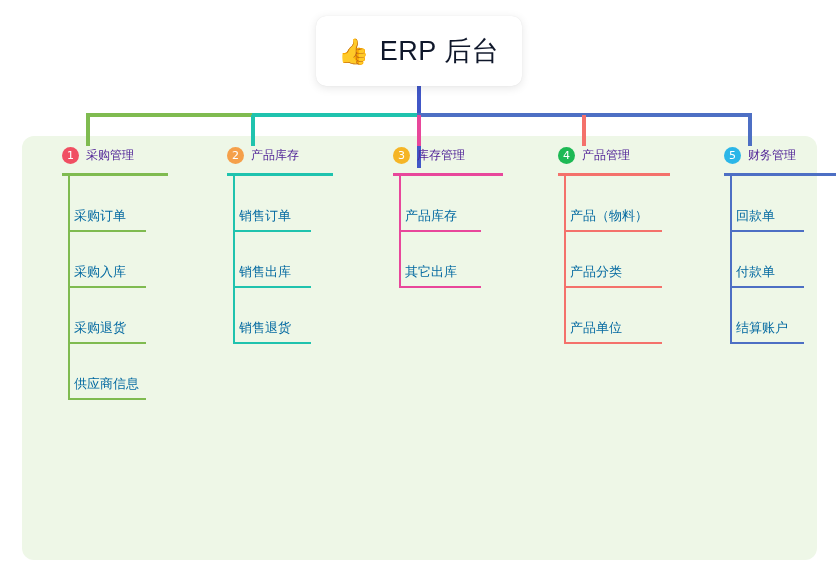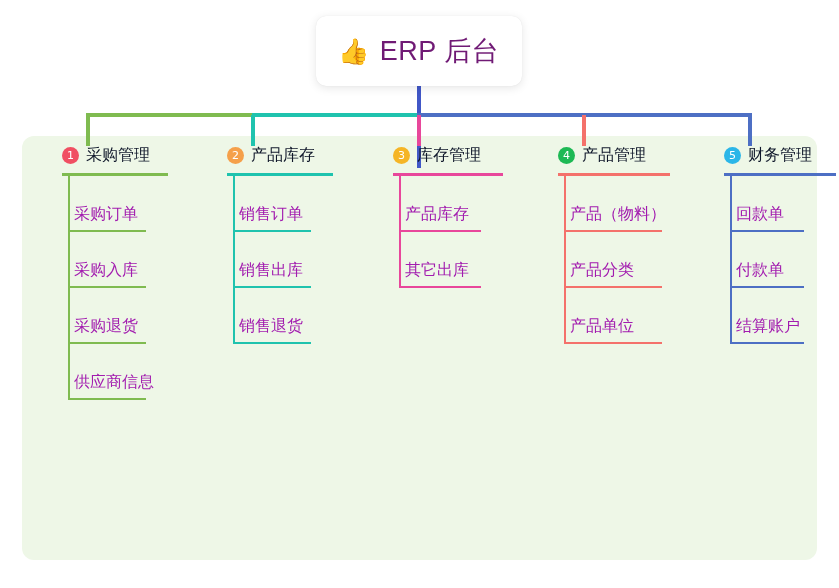--- a/index.html
+++ b/index.html
@@ -19,21 +19,21 @@
     width:206px;height:70px;
     background:#ffffff;
     border-radius:10px;
     box-shadow:0 2px 10px rgba(0,0,0,.10), 0 0 1px rgba(0,0,0,.10);
     display:flex;align-items:center;justify-content:center;
     gap:10px;
     z-index:6;
   }
   .root-emoji{font-size:25px;line-height:1;}
   .root-title{
-    font-size:27px;color:#701a75;letter-spacing:.5px;white-space:nowrap;
+    font-size:27px;color:#0f172a;letter-spacing:.5px;white-space:nowrap;
   }
 
   
   .panel{
     position:absolute;
     left:22px;top:136px;
     width:795px;height:424px;
     background:#EEF7E7;
     border-radius:12px;
     z-index:1;
@@ -48,30 +48,30 @@
   .col-head{
     display:flex;align-items:center;gap:7px;
     height:26px;
     padding-left:20px;
   }
   .badge{
     width:17px;height:17px;border-radius:50%;
     color:#fff;font-size:11px;line-height:17px;text-align:center;
     flex:none;font-family:"DejaVu Sans",sans-serif;
   }
-  .head-label{font-size:16px;color:#0f172a;white-space:nowrap;}
+  .head-label{font-size:12px;color:#4c1d95;white-space:nowrap;}
   .head-rule{height:3px;margin-top:5px;margin-left:20px;}
 
   .leaf{
     position:relative;
     height:56px;
   }
   .leaf-label{
     position:absolute;left:32px;bottom:7px;
-    font-size:16px;color:#a21caf;white-space:nowrap;
+    font-size:13px;color:#0369a1;white-space:nowrap;
   }
   .leaf-rule{
     position:absolute;left:26px;bottom:0;height:2px;
   }
 </style>
 </head>
 <body>
 
 <div id="canvas">
 

